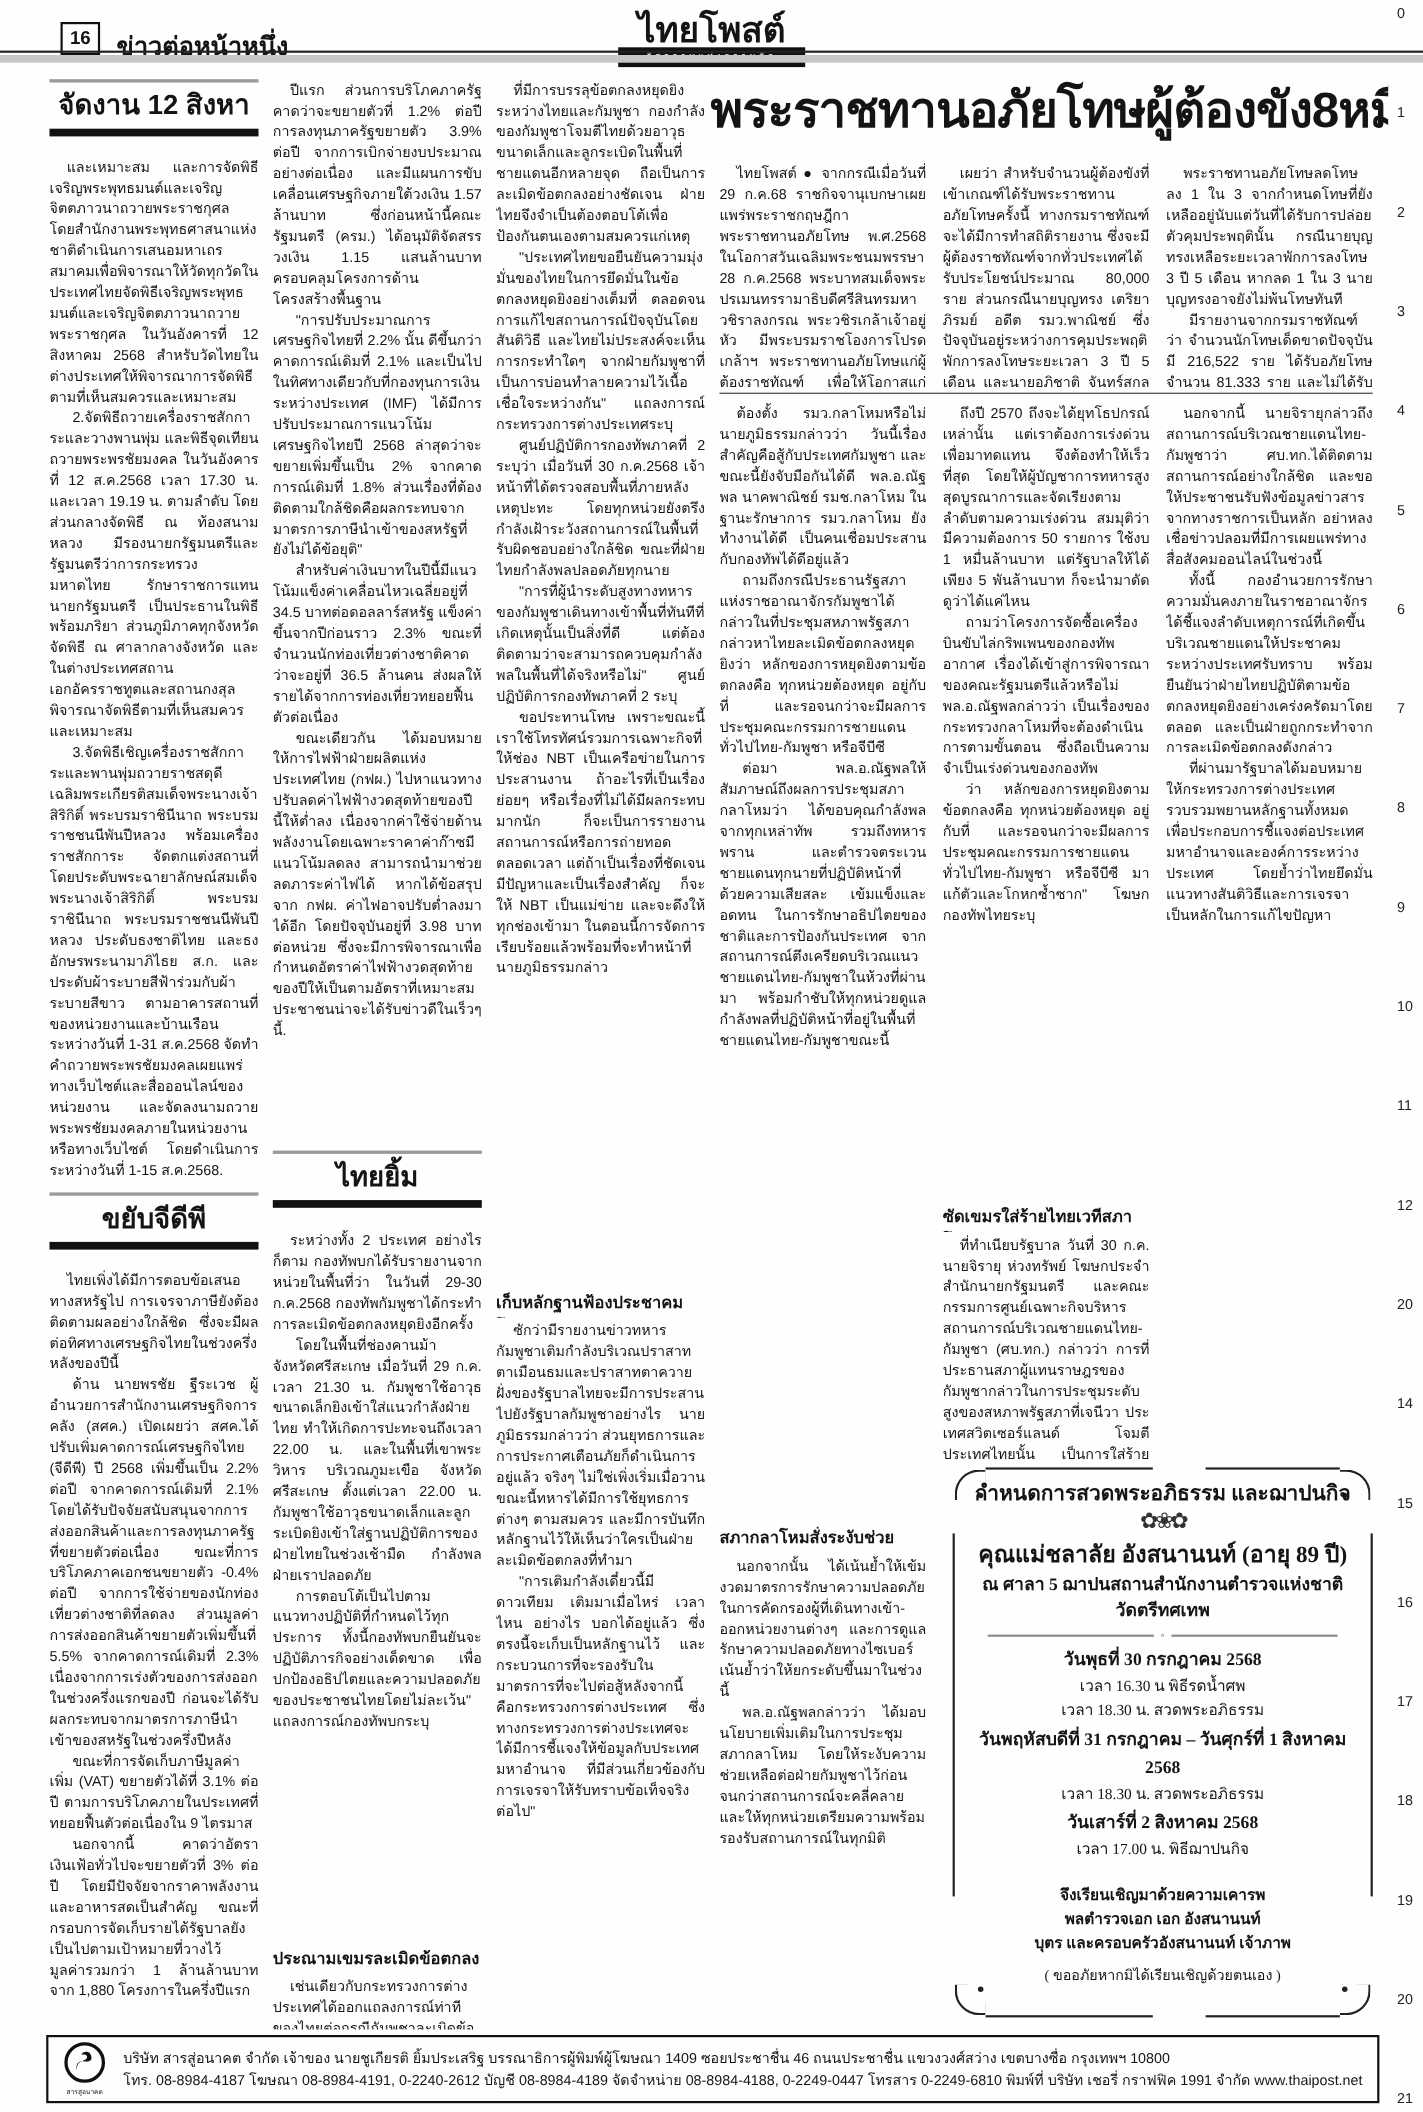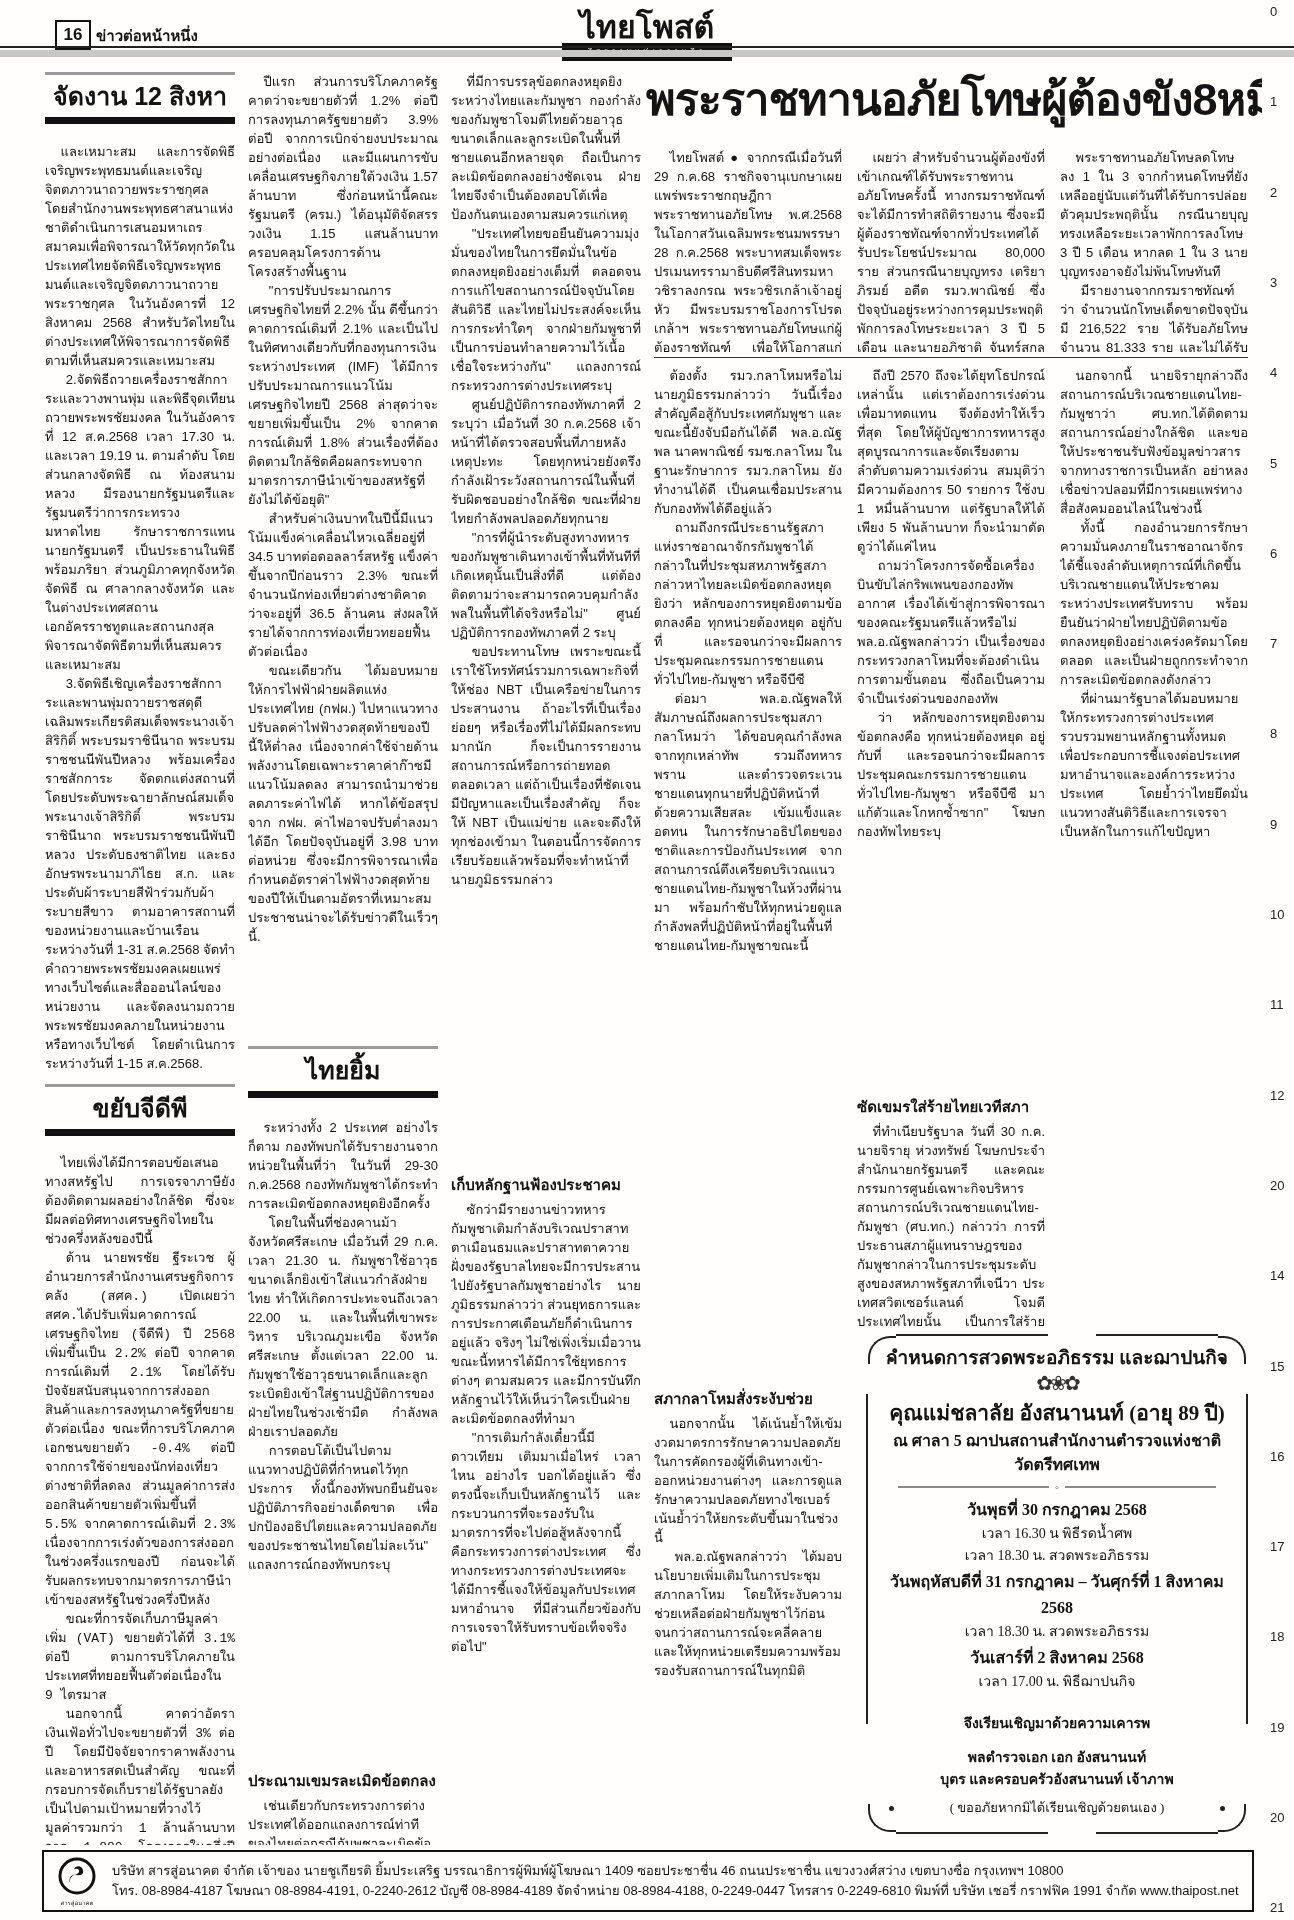--- a/index.html
+++ b/index.html
@@ -2,21 +2,21 @@
 <html><head>
 <meta charset="utf-8">
 <style>
   html,body{margin:0;padding:0;background:#ffffff;}
   body{font-family:"Liberation Sans","DejaVu Sans",sans-serif;color:#141414;}
   #page{position:relative;width:1294px;height:1920px;background:#fffefd;overflow:hidden;}
 
   
   .pagenum-box{position:absolute;left:55px;top:20px;width:32px;height:26px;border:2px solid #111;
     font-weight:bold;font-size:17px;display:flex;align-items:center;justify-content:center;}
-  .section-label{position:absolute;left:96px;top:24px;font-weight:bold;font-size:15px;}
+  .section-label{position:absolute;left:106px;top:24px;font-weight:bold;font-size:23px;}
   .masthead{position:absolute;left:0;top:12px;width:100%;text-align:center;}
   .masthead .logo-text{font-size:32px;font-weight:900;letter-spacing:0px;line-height:30px;}
   .masthead .tagline-bar{margin:1px auto 0;width:170px;background:#111;color:#fff;
     font-size:8px;letter-spacing:3px;padding:2px 0 3px;}
   .rule-thin-top{position:absolute;left:0;top:46px;width:100%;height:2px;background:#222;}
   .rule-gray-band{position:absolute;left:0;top:50px;width:100%;height:7px;background:#c7c7c5;}
 
   
   .ruler-num{position:absolute;left:1270px;font-size:13px;color:#222;}
 
@@ -112,21 +112,21 @@
   <div class="col-block" style="left:45px;top:142px;width:190px;height:936px;">
       <p class="para">และเหมาะสม และการจัดพิธีเจริญพระพุทธมนต์และเจริญจิตตภาวนาถวายพระราชกุศล โดยสำนักงานพระพุทธศาสนาแห่งชาติดำเนินการเสนอมหาเถรสมาคมเพื่อพิจารณาให้วัดทุกวัดในประเทศไทยจัดพิธีเจริญพระพุทธมนต์และเจริญจิตตภาวนาถวายพระราชกุศล ในวันอังคารที่ 12 สิงหาคม 2568 สำหรับวัดไทยในต่างประเทศให้พิจารณาการจัดพิธีตามที่เห็นสมควรและเหมาะสม</p>
       <p class="para">2.จัดพิธีถวายเครื่องราชสักการะและวางพานพุ่ม และพิธีจุดเทียนถวายพระพรชัยมงคล ในวันอังคารที่ 12 ส.ค.2568 เวลา 17.30 น. และเวลา 19.19 น. ตามลำดับ โดยส่วนกลางจัดพิธี ณ ท้องสนามหลวง มีรองนายกรัฐมนตรีและรัฐมนตรีว่าการกระทรวงมหาดไทย รักษาราชการแทนนายกรัฐมนตรี เป็นประธานในพิธีพร้อมภริยา ส่วนภูมิภาคทุกจังหวัดจัดพิธี ณ ศาลากลางจังหวัด และในต่างประเทศสถานเอกอัครราชทูตและสถานกงสุลพิจารณาจัดพิธีตามที่เห็นสมควรและเหมาะสม</p>
       <p class="para">3.จัดพิธีเชิญเครื่องราชสักการะและพานพุ่มถวายราชสดุดีเฉลิมพระเกียรติสมเด็จพระนางเจ้าสิริกิติ์ พระบรมราชินีนาถ พระบรมราชชนนีพันปีหลวง พร้อมเครื่องราชสักการะ จัดตกแต่งสถานที่ โดยประดับพระฉายาลักษณ์สมเด็จพระนางเจ้าสิริกิติ์ พระบรมราชินีนาถ พระบรมราชชนนีพันปีหลวง ประดับธงชาติไทย และธงอักษรพระนามาภิไธย ส.ก. และประดับผ้าระบายสีฟ้าร่วมกับผ้าระบายสีขาว ตามอาคารสถานที่ของหน่วยงานและบ้านเรือน ระหว่างวันที่ 1-31 ส.ค.2568 จัดทำคำถวายพระพรชัยมงคลเผยแพร่ทางเว็บไซต์และสื่อออนไลน์ของหน่วยงาน และจัดลงนามถวายพระพรชัยมงคลภายในหน่วยงานหรือทางเว็บไซต์ โดยดำเนินการระหว่างวันที่ 1-15 ส.ค.2568.</p>
     </div>
   <div class="sec-headbox" style="left:45px;top:1084px;width:190px;">
     <div class="toprule"></div>
     <div class="title">ขยับจีดีพี</div>
     <div class="botrule"></div>
   </div>
-  <div class="col-block" style="left:45px;top:1154px;width:190px;height:691px;font-family:Liberation Mono, monospace;">
+  <div class="col-block" style="left:45px;top:1154px;width:190px;height:691px;">
       <p class="para">ไทยเพิ่งได้มีการตอบข้อเสนอทางสหรัฐไป การเจรจาภาษียังต้องติดตามผลอย่างใกล้ชิด ซึ่งจะมีผลต่อทิศทางเศรษฐกิจไทยในช่วงครึ่งหลังของปีนี้</p>
       <p class="para">ด้าน นายพรชัย ฐีระเวช ผู้อำนวยการสำนักงานเศรษฐกิจการคลัง (สศค.) เปิดเผยว่า สศค.ได้ปรับเพิ่มคาดการณ์เศรษฐกิจไทย (จีดีพี) ปี 2568 เพิ่มขึ้นเป็น 2.2% ต่อปี จากคาดการณ์เดิมที่ 2.1% โดยได้รับปัจจัยสนับสนุนจากการส่งออกสินค้าและการลงทุนภาครัฐที่ขยายตัวต่อเนื่อง ขณะที่การบริโภคภาคเอกชนขยายตัว -0.4% ต่อปี จากการใช้จ่ายของนักท่องเที่ยวต่างชาติที่ลดลง ส่วนมูลค่าการส่งออกสินค้าขยายตัวเพิ่มขึ้นที่ 5.5% จากคาดการณ์เดิมที่ 2.3% เนื่องจากการเร่งตัวของการส่งออกในช่วงครึ่งแรกของปี ก่อนจะได้รับผลกระทบจากมาตรการภาษีนำเข้าของสหรัฐในช่วงครึ่งปีหลัง</p>
       <p class="para">ขณะที่การจัดเก็บภาษีมูลค่าเพิ่ม (VAT) ขยายตัวได้ที่ 3.1% ต่อปี ตามการบริโภคภายในประเทศที่ทยอยฟื้นตัวต่อเนื่องใน 9 ไตรมาส</p>
       <p class="para">นอกจากนี้ คาดว่าอัตราเงินเฟ้อทั่วไปจะขยายตัวที่ 3% ต่อปี โดยมีปัจจัยจากราคาพลังงานและอาหารสดเป็นสำคัญ ขณะที่กรอบการจัดเก็บรายได้รัฐบาลยังเป็นไปตามเป้าหมายที่วางไว้ มูลค่ารวมกว่า 1 ล้านล้านบาท จาก 1,880 โครงการในครึ่งปีแรก</p>
     </div>
 
   <div class="col-block" style="left:248px;top:72px;width:190px;height:966px;">
       <p class="para">ปีแรก ส่วนการบริโภคภาครัฐ คาดว่าจะขยายตัวที่ 1.2% ต่อปี การลงทุนภาครัฐขยายตัว 3.9% ต่อปี จากการเบิกจ่ายงบประมาณอย่างต่อเนื่อง และมีแผนการขับเคลื่อนเศรษฐกิจภายใต้วงเงิน 1.57 ล้านบาท ซึ่งก่อนหน้านี้คณะรัฐมนตรี (ครม.) ได้อนุมัติจัดสรรวงเงิน 1.15 แสนล้านบาท ครอบคลุมโครงการด้านโครงสร้างพื้นฐาน</p>
       <p class="para">"การปรับประมาณการเศรษฐกิจไทยที่ 2.2% นั้น ดีขึ้นกว่าคาดการณ์เดิมที่ 2.1% และเป็นไปในทิศทางเดียวกับที่กองทุนการเงินระหว่างประเทศ (IMF) ได้มีการปรับประมาณการแนวโน้มเศรษฐกิจไทยปี 2568 ล่าสุดว่าจะขยายเพิ่มขึ้นเป็น 2% จากคาดการณ์เดิมที่ 1.8% ส่วนเรื่องที่ต้องติดตามใกล้ชิดคือผลกระทบจากมาตรการภาษีนำเข้าของสหรัฐที่ยังไม่ได้ข้อยุติ"</p>
       <p class="para">สำหรับค่าเงินบาทในปีนี้มีแนวโน้มแข็งค่าเคลื่อนไหวเฉลี่ยอยู่ที่ 34.5 บาทต่อดอลลาร์สหรัฐ แข็งค่าขึ้นจากปีก่อนราว 2.3% ขณะที่จำนวนนักท่องเที่ยวต่างชาติคาดว่าจะอยู่ที่ 36.5 ล้านคน ส่งผลให้รายได้จากการท่องเที่ยวทยอยฟื้นตัวต่อเนื่อง</p>
@@ -234,21 +234,21 @@
           <span class="ln"></span>
         </div>
       <div class="obit-day">วันพุธที่ 30 กรกฎาคม 2568</div>
       <div class="obit-time">เวลา 16.30 น    พิธีรดน้ำศพ</div>
       <div class="obit-time">เวลา 18.30 น.    สวดพระอภิธรรม</div>
       <div class="obit-day">วันพฤหัสบดีที่ 31 กรกฎาคม – วันศุกร์ที่ 1 สิงหาคม 2568</div>
       <div class="obit-time">เวลา 18.30 น. สวดพระอภิธรรม</div>
       <div class="obit-day">วันเสาร์ที่ 2 สิงหาคม 2568</div>
       <div class="obit-time">เวลา 17.00 น. พิธีฌาปนกิจ</div>
       <div class="obit-close">จึงเรียนเชิญมาด้วยความเคารพ</div>
-      <div class="obit-close" style="margin-top:12px;">พลตำรวจเอก เอก อังสนานนท์</div>
+      <div class="obit-close" style="margin-top:0;">พลตำรวจเอก เอก อังสนานนท์</div>
       <div class="obit-close" style="margin-top:0;">บุตร และครอบครัวอังสนานนท์ เจ้าภาพ</div>
       <div class="obit-note">( ขออภัยหากมิได้เรียนเชิญด้วยตนเอง )</div>
     </div>
   </div>
 
   <div class="footer-box">
     <div class="footer-logo">
       <svg width="40" height="40" viewBox="0 0 40 40">
         <circle cx="20" cy="20" r="17" fill="none" stroke="#111" stroke-width="3"></circle>
         <path d="M13 27 C11 20 16 18 20 19 C25 20 28 17 25 12 C23 9 18 10 17 13 C20 12 23 13 22 16 C21 19 14 18 13 24 Z" fill="#111"></path>

